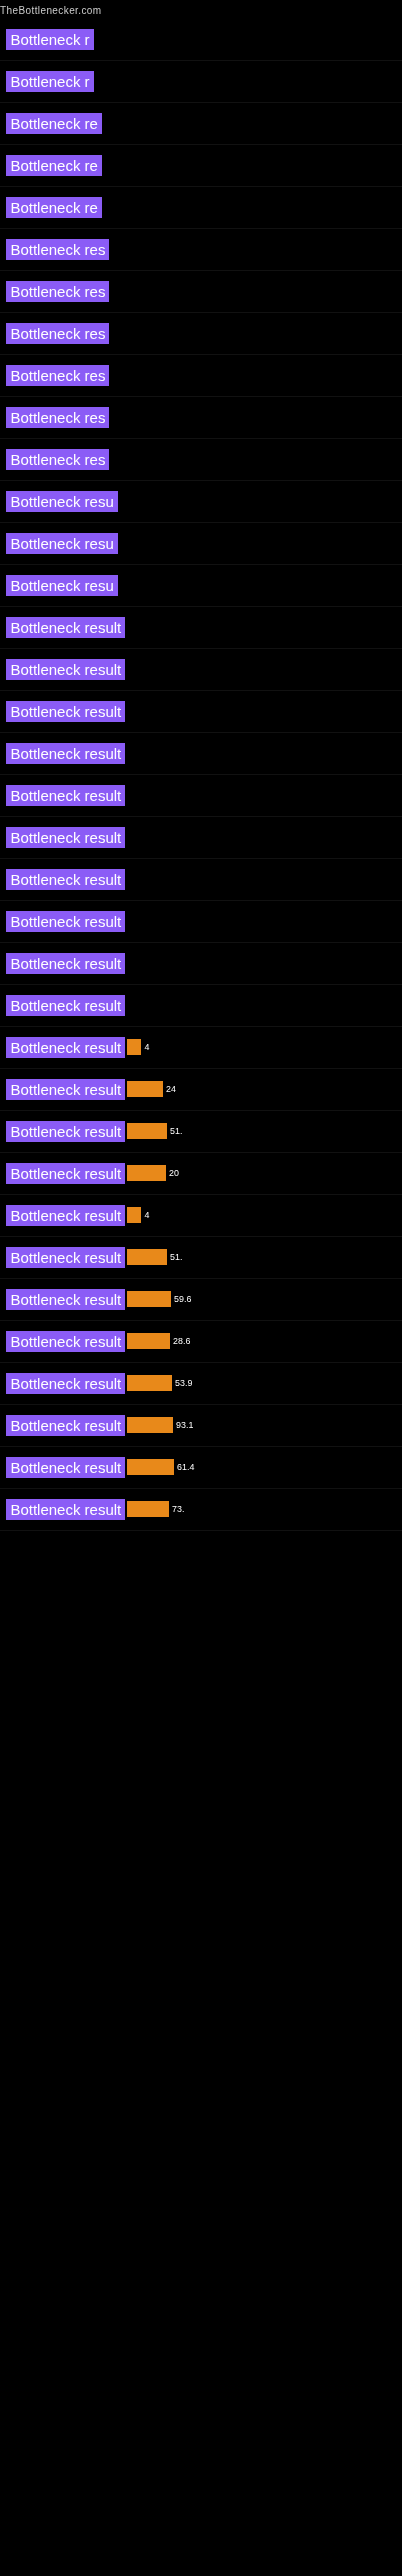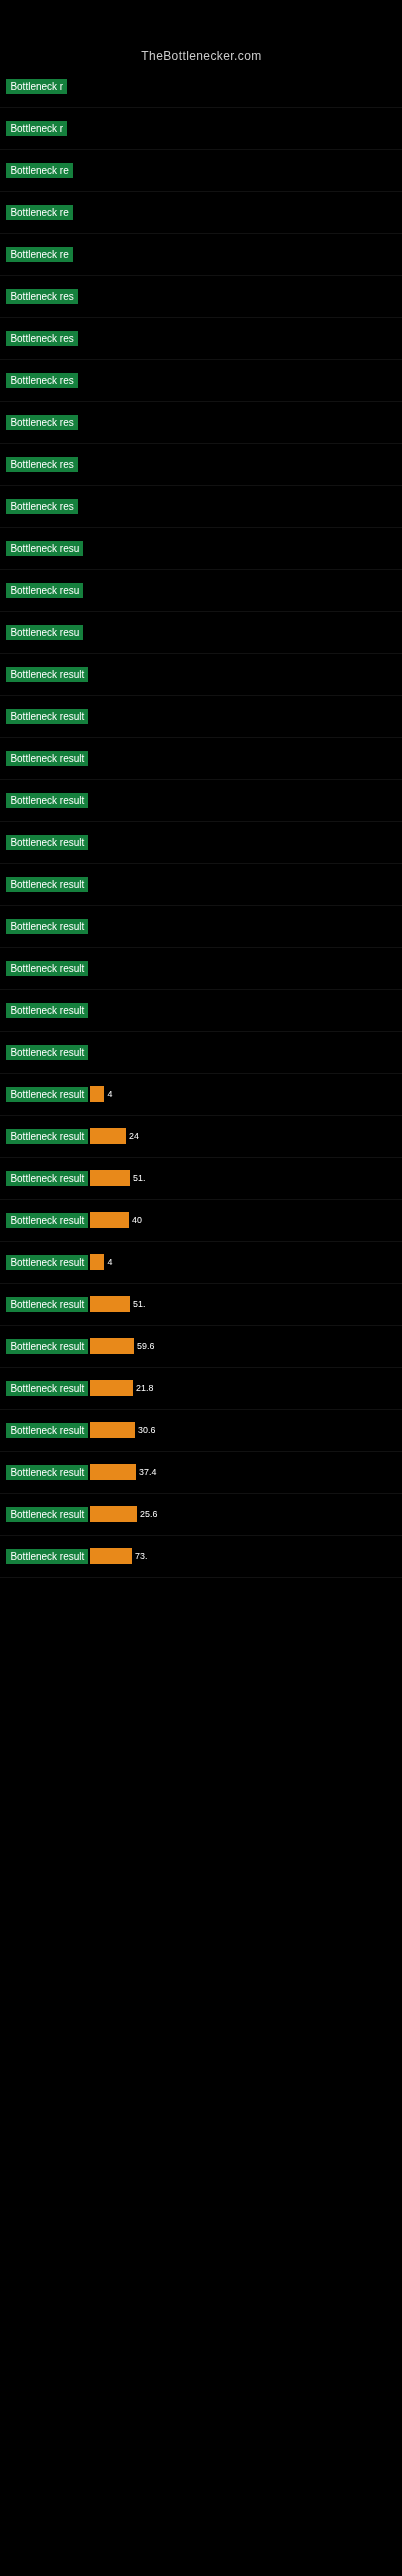--- a/index.html
+++ b/index.html
@@ -3,38 +3,36 @@
   <meta charset="utf-8">
   <style>
     * { margin: 0; padding: 0; box-sizing: border-box; }
     body {
       background: #000;
       font-family: Arial, sans-serif;
       width: 403px;
       min-height: 2576px;
     }
     .site-title {
-      text-align: center;
       color: #ccc;
-      font-size: 12px;
+      font-size: 10px;
       padding: 4.8px 0 3.2px 0;
       letter-spacing: 0.4px;
-      margin-top: 44px;
     }
     .row {
       display: flex;
       align-items: center;
       padding: 4px 6.4px;
       min-height: 42px;
       border-bottom: 0.8px solid #111;
     }
     .bar-label {
       color: #fff;
-      font-size: 10px;
-      background: #15803d;
+      font-size: 15px;
+      background: #8b5cf6;
       padding: 2.4px 4px;
       white-space: nowrap;
       flex-shrink: 0;
       text-align: center;
     }
     .bar-value {
       color: #fff;
       font-size: 8.9px;
       margin-left: 3.2px;
       white-space: nowrap;
@@ -135,56 +133,56 @@
       <span class="bar-value">24</span>
     </div>
     <div class="row">
       <span class="bar-label">Bottleneck result</span>
       <span class="bar-segment" style="width: 40px;"></span>
       <span class="bar-value">51.</span>
     </div>
     <div class="row">
       <span class="bar-label">Bottleneck result</span>
       <span class="bar-segment" style="width: 39px;"></span>
-      <span class="bar-value">40</span>
+      <span class="bar-value">20</span>
     </div>
     <div class="row">
       <span class="bar-label">Bottleneck result</span>
       <span class="bar-segment" style="width: 14.5px;"></span>
       <span class="bar-value">4</span>
     </div>
     <div class="row">
       <span class="bar-label">Bottleneck result</span>
       <span class="bar-segment" style="width: 40px;"></span>
       <span class="bar-value">51.</span>
     </div>
     <div class="row">
       <span class="bar-label">Bottleneck result</span>
       <span class="bar-segment" style="width: 44px;"></span>
       <span class="bar-value">59.6</span>
     </div>
     <div class="row">
       <span class="bar-label">Bottleneck result</span>
       <span class="bar-segment" style="width: 43px;"></span>
-      <span class="bar-value">21.8</span>
+      <span class="bar-value">28.6</span>
     </div>
     <div class="row">
       <span class="bar-label">Bottleneck result</span>
       <span class="bar-segment" style="width: 45px;"></span>
-      <span class="bar-value">30.6</span>
+      <span class="bar-value">53.9</span>
     </div>
     <div class="row">
       <span class="bar-label">Bottleneck result</span>
       <span class="bar-segment" style="width: 46px;"></span>
-      <span class="bar-value">37.4</span>
+      <span class="bar-value">93.1</span>
     </div>
     <div class="row">
       <span class="bar-label">Bottleneck result</span>
       <span class="bar-segment" style="width: 47px;"></span>
-      <span class="bar-value">25.6</span>
+      <span class="bar-value">61.4</span>
     </div>
     <div class="row">
       <span class="bar-label">Bottleneck result</span>
       <span class="bar-segment" style="width: 42px;"></span>
       <span class="bar-value">73.</span>
     </div>
   </div>
 
 
 </body></html>

